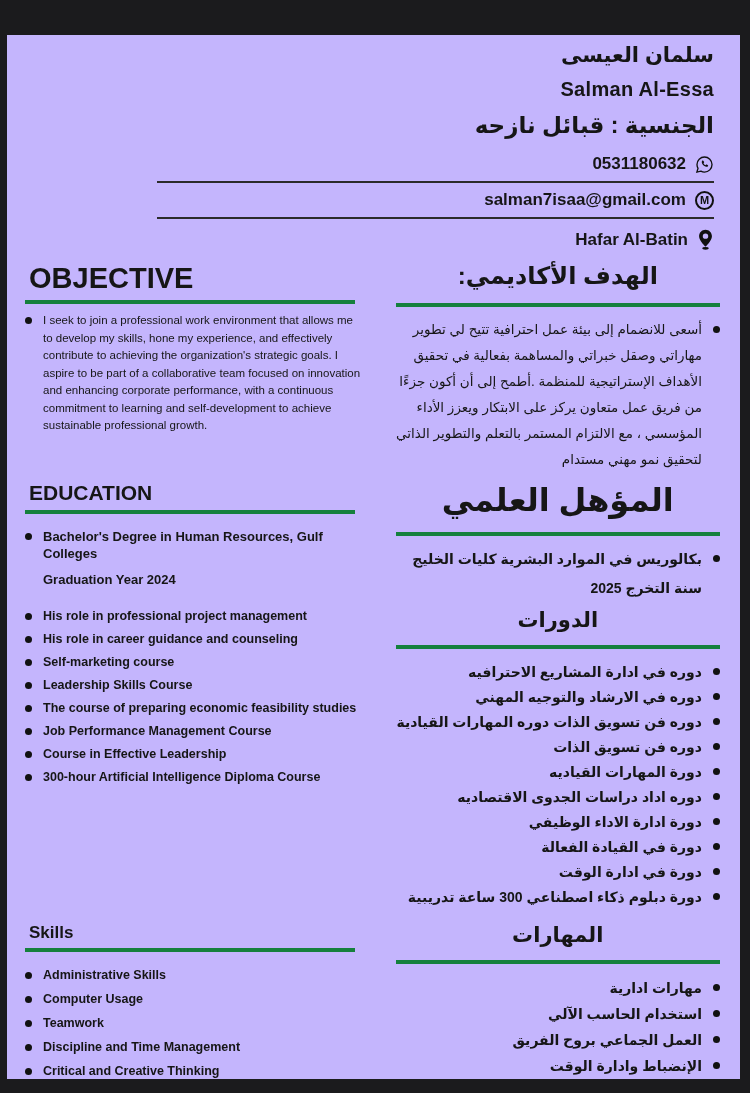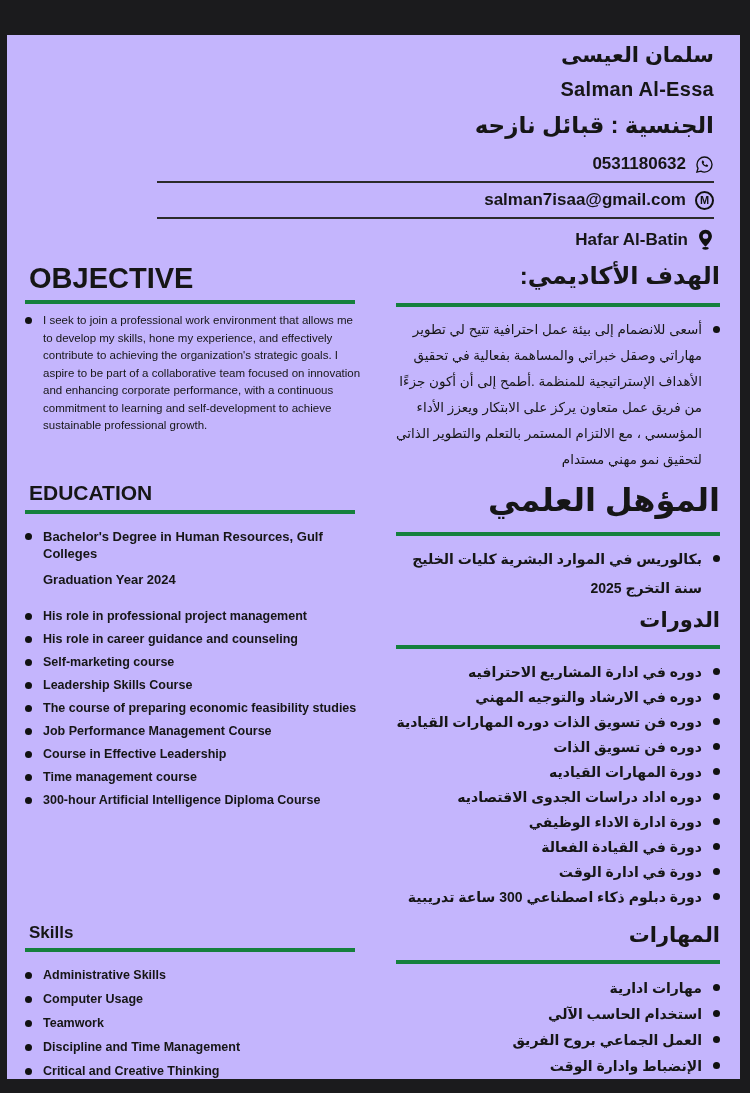--- a/index.html
+++ b/index.html
@@ -37,21 +37,21 @@
   
   .grid { display: grid; grid-template-columns: 1fr 1fr; margin-top: 10px; }
   section.en { padding: 0 12px 0 18px; }
   section.ar { padding: 0 20px 0 12px; text-align: right; }
   .sec-title {
     border-bottom: 4px solid #15803d; margin: 0; font-weight: 600;
   }
   .en .sec-title { width: 97%; padding: 0 0 5px 4px; }
   .ar .sec-title { width: 97%; margin-right: 0; margin-left: auto; margin-right: 0;
                    padding: 0 0 13px 0; font-weight: 700; }
-  .ar .sec-title { margin-left: 0; width: 97%; }
+  .ar .sec-title { margin-left: 0; width: 97%; text-align: center; }
   .t-objective-en { font-size: 29px; margin-bottom: 8px !important; }
   .t-objective-ar { font-size: 24px; margin-bottom: 10px !important; }
   .t-education-en { font-size: 21px; margin-bottom: 14px !important; }
   .t-education-ar { font-size: 32px; margin-bottom: 14px !important; }
   .t-courses-en { font-size: 18px; margin-bottom: 16px !important; }
   .t-courses-ar { font-size: 21px; margin-bottom: 14px !important; }
   .t-skills-en { font-size: 17px; margin-bottom: 15px !important; }
   .t-skills-ar { font-size: 21px; margin-bottom: 15px !important; }
   
   .list { list-style: none; margin: 0; padding: 0; }
@@ -181,23 +181,20 @@
           <li>
             <span>The course of preparing economic feasibility studies</span>
           </li>
           <li>
             <span>Job Performance Management Course</span>
           </li>
           <li>
             <span>Course in Effective Leadership</span>
           </li>
           <li>
-            <span>Time management course</span>
-          </li>
-          <li>
             <span>300-hour Artificial Intelligence Diploma Course</span>
           </li>
         </ul>
     </section>
     <section class="ar sec-courses" dir="rtl">
       <h2 class="sec-title t-courses-ar">الدورات</h2>
       <ul class="list items-ar">
 
       <li>
             <span>دوره في ادارة المشاريع الاحترافيه</span>

